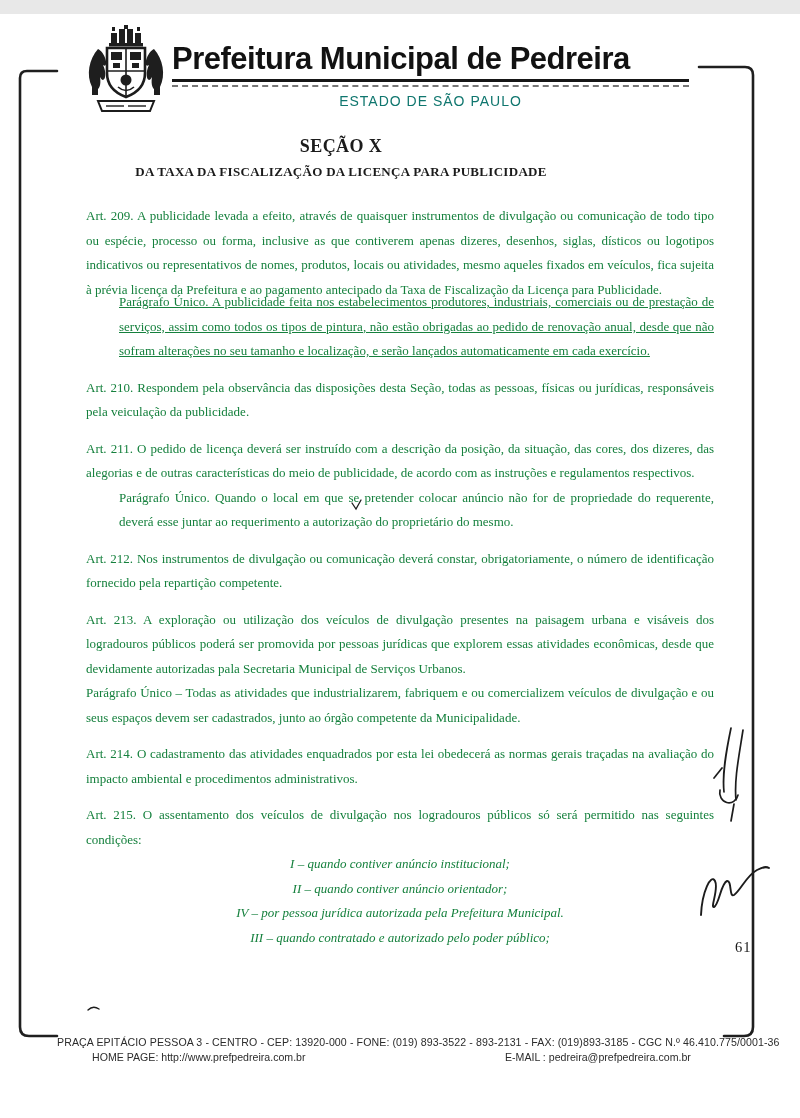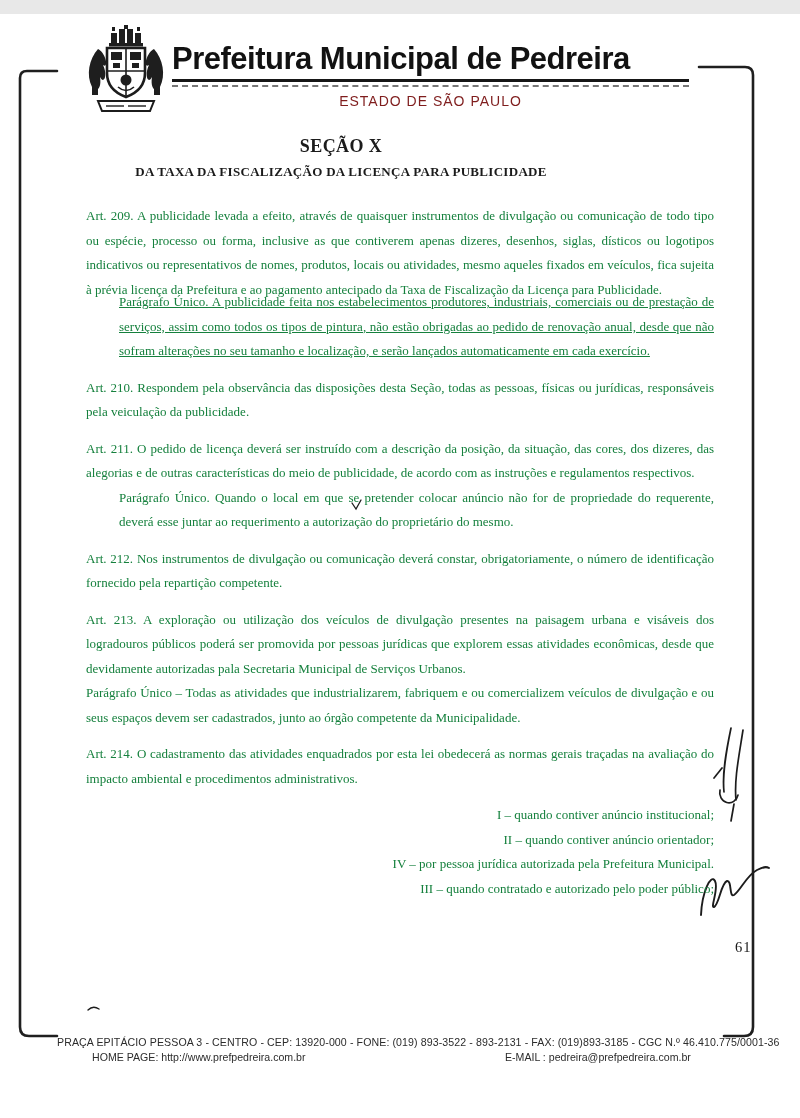--- a/index.html
+++ b/index.html
@@ -13,36 +13,36 @@
   .masthead{position:absolute;left:172px;top:26px;width:517px;}
   .org-title{
     font-family:"Liberation Sans","DejaVu Sans",sans-serif;
     font-weight:bold;font-size:31px;letter-spacing:-0.5px;color:#121212;
     white-space:nowrap;line-height:38px;
   }
   .rule-solid{border-top:3px solid #161616;margin-top:1px;}
   .rule-dashed{border-top:2px dashed #4a4a4a;margin-top:3px;opacity:.75;}
   .org-subtitle{
     font-family:"Liberation Sans","DejaVu Sans",sans-serif;
-    font-size:14px;letter-spacing:1px;color:#7f1d1d;
+    font-size:14px;letter-spacing:1px;color:#0f766e;
     text-align:center;margin-top:6px;
   }
   .content{position:absolute;left:86px;top:122px;width:628px;}
   .headings{margin-right:118px;text-align:center;}
   .sec-title{font-weight:bold;font-size:18px;letter-spacing:.4px;}
   .sec-subtitle{font-weight:bold;font-size:13px;letter-spacing:.3px;margin-top:7px;}
   #articles-container{margin-top:24px;}
   .block{margin-top:12px;}
   .block:first-child{margin-top:0;}
   .para{
     margin:0;font-size:13px;line-height:24.5px;text-align:justify;color:#15803d;
   }
   .para.indent{margin-left:33px;}
   .para.tight{margin-top:-12px;text-decoration:underline;}
-  .para.list{text-align:right;}
+  .para.list{text-align:center;font-style:italic;}
   .page-number{
     position:absolute;left:735px;top:925px;font-size:14.5px;color:#161616;
     font-family:"Liberation Serif","DejaVu Serif",serif;letter-spacing:1px;
   }
   .footer{
     font-family:"Liberation Sans","DejaVu Sans",sans-serif;color:#2c2c2c;
   }
   .footer-line1{
     position:absolute;left:57px;top:1022px;width:678px;font-size:10.6px;
     letter-spacing:0.1px;white-space:nowrap;color:#2c2c2c;
@@ -147,20 +147,21 @@
           <p class="para">Art. 212. Nos instrumentos de divulgação ou comunicação deverá constar, obrigatoriamente, o número de identificação fornecido pela repartição competente.</p>
         </div>
         <div class="block">
           <p class="para">Art. 213. A exploração ou utilização dos veículos de divulgação presentes na paisagem urbana e visáveis dos logradouros públicos poderá ser promovida por pessoas jurídicas que explorem essas atividades econômicas, desde que devidamente autorizadas pala Secretaria Municipal de Serviços Urbanos.</p>
           <p class="para">Parágrafo Único – Todas as atividades que industrializarem, fabriquem e ou comercializem veículos de divulgação e ou seus espaços devem ser cadastrados, junto ao órgão competente da Municipalidade.</p>
         </div>
         <div class="block">
           <p class="para">Art. 214. O cadastramento das atividades enquadrados por esta lei obedecerá as normas gerais traçadas na avaliação do impacto ambiental e procedimentos administrativos.</p>
         </div>
         <div class="block">
+          <p class="para">Art. 215. O assentamento dos veículos de divulgação nos logradouros públicos só será permitido nas seguintes condições:</p>
           <p class="para list">I – quando contiver anúncio institucional;</p>
           <p class="para list">II – quando contiver anúncio orientador;</p>
           <p class="para list">IV – por pessoa jurídica autorizada pela Prefeitura Municipal.</p>
           <p class="para list">III – quando contratado e autorizado pelo poder público;</p>
         </div>
       </div>
   </div>
 
   <div class="page-number">61</div>
 

